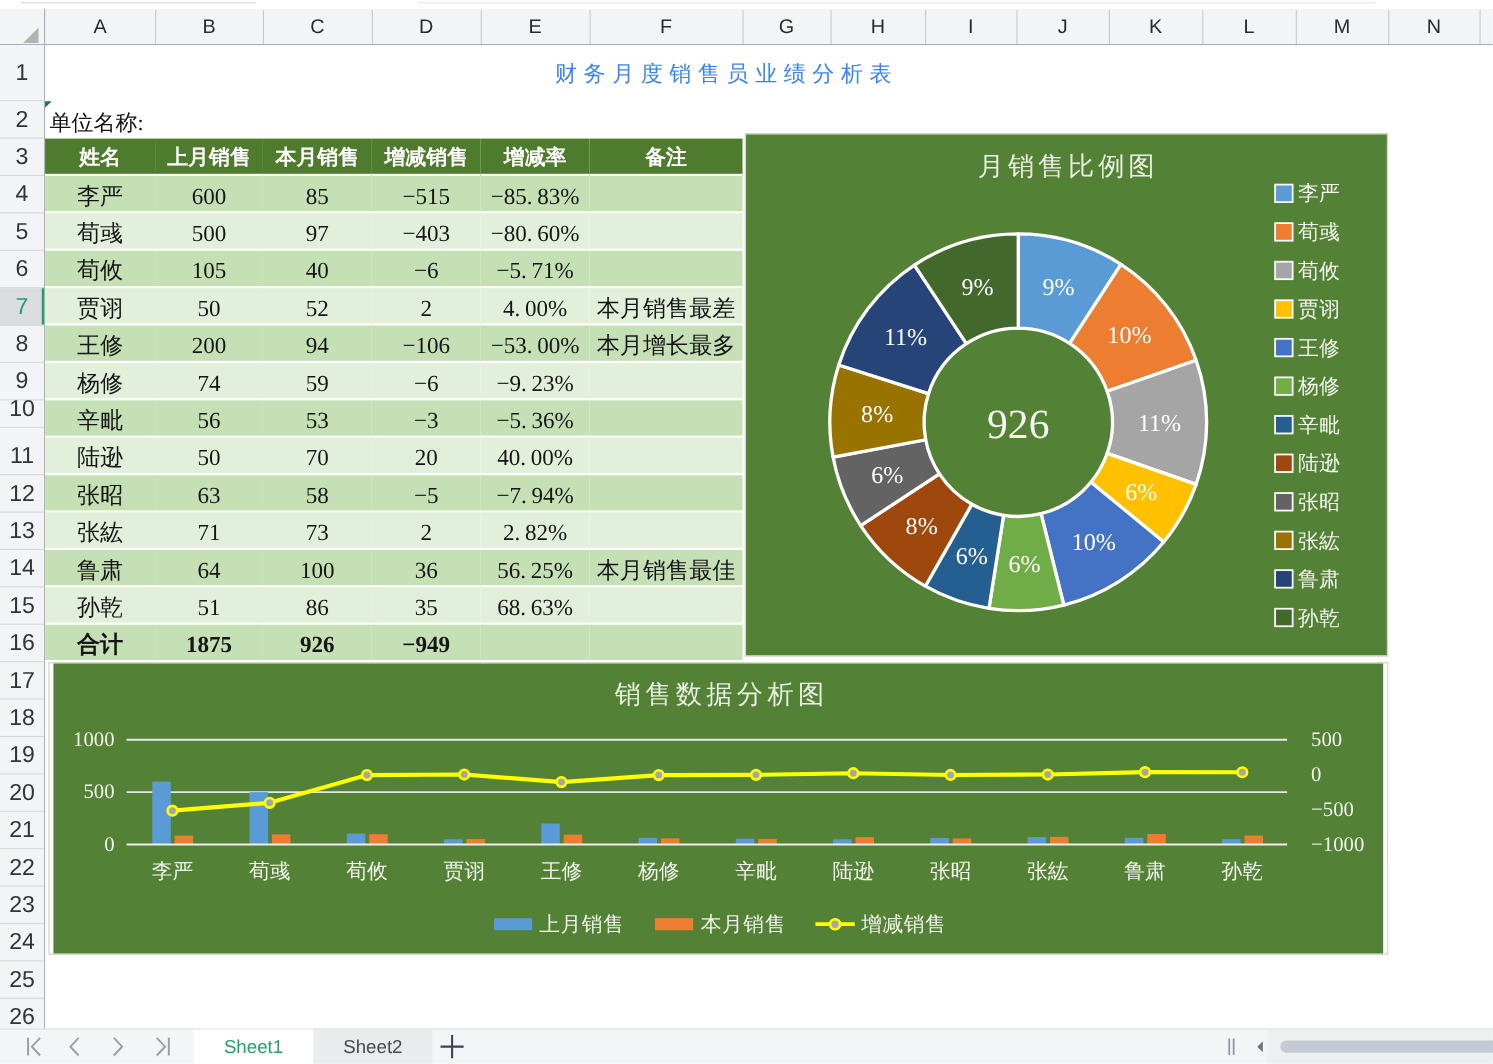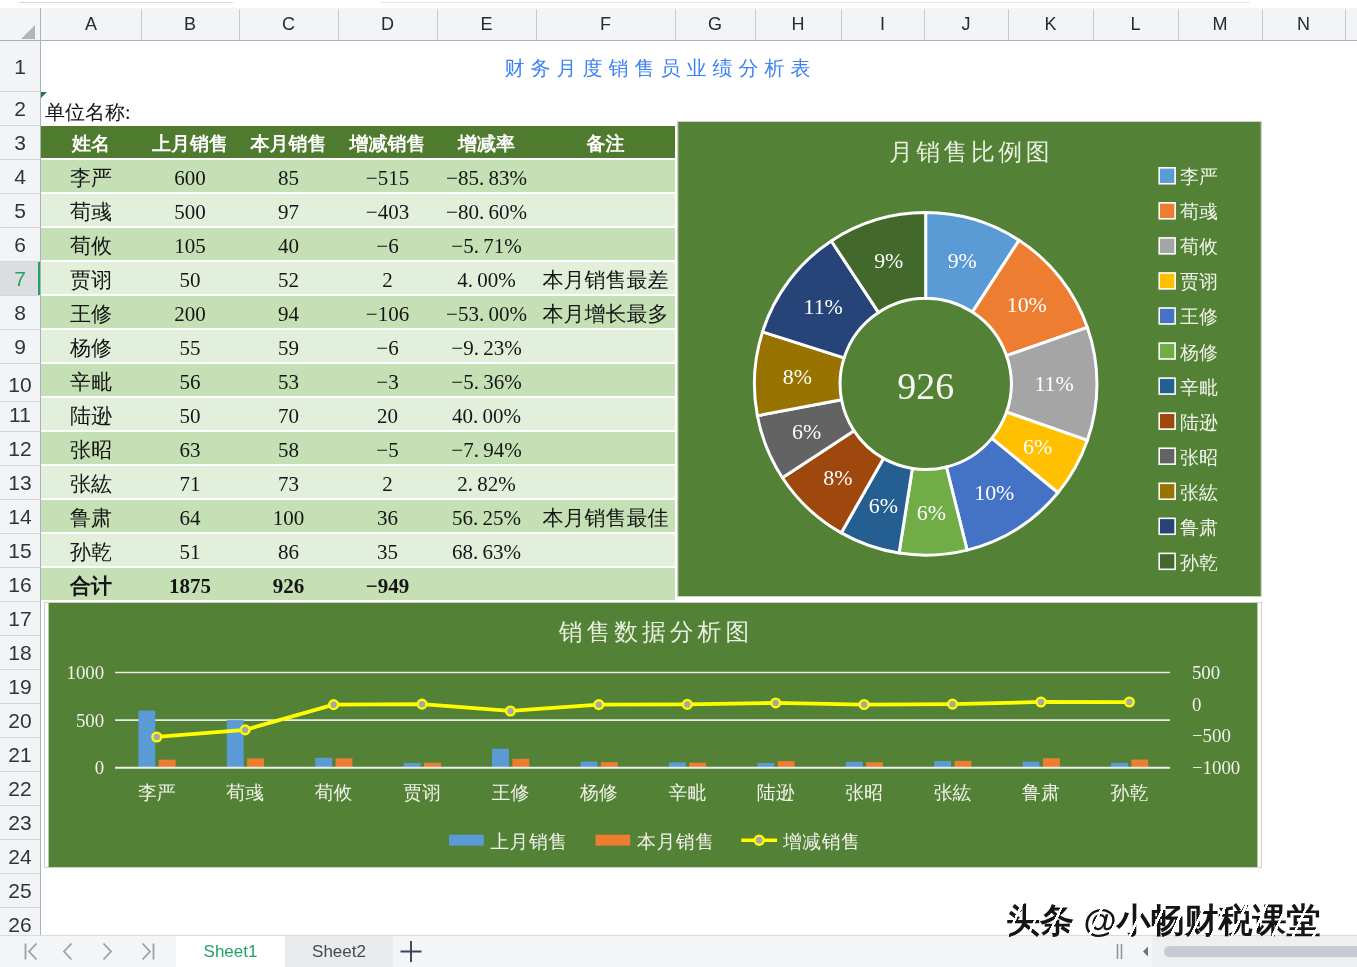--- a/index.html
+++ b/index.html
@@ -120,21 +120,21 @@
   <div class="abs" id="rowhdrs">
       <div class="rn" style="top:0px;height:51px;line-height:51px">1</div>
       <div class="rn" style="top:51px;height:34px;line-height:34px">2</div>
       <div class="rn" style="top:85px;height:34px;line-height:34px">3</div>
       <div class="rn" style="top:119px;height:34px;line-height:34px">4</div>
       <div class="rn" style="top:153px;height:34px;line-height:34px">5</div>
       <div class="rn" style="top:187px;height:34px;line-height:34px">6</div>
       <div class="rn active" style="top:221px;height:34px;line-height:34px">7<div class="bar"></div></div>
       <div class="rn" style="top:255px;height:34px;line-height:34px">8</div>
       <div class="rn" style="top:289px;height:34px;line-height:34px">9</div>
-      <div class="rn" style="top:327px;height:34px;line-height:34px">10</div>
+      <div class="rn" style="top:314px;height:34px;line-height:34px">10</div>
       <div class="rn" style="top:357px;height:34px;line-height:34px">11</div>
       <div class="rn" style="top:391px;height:34px;line-height:34px">12</div>
       <div class="rn" style="top:425px;height:34px;line-height:34px">13</div>
       <div class="rn" style="top:459px;height:34px;line-height:34px">14</div>
       <div class="rn" style="top:493px;height:34px;line-height:34px">15</div>
       <div class="rn" style="top:527px;height:34px;line-height:34px">16</div>
       <div class="rn" style="top:561px;height:34px;line-height:34px">17</div>
       <div class="rn" style="top:595px;height:34px;line-height:34px">18</div>
       <div class="rn" style="top:629px;height:34px;line-height:34px">19</div>
       <div class="rn" style="top:663px;height:34px;line-height:34px">20</div>
@@ -195,21 +195,21 @@
       <div class="trow dark">
         <div>王修</div>
         <div>200</div>
         <div>94</div>
         <div>−106</div>
         <div>−53. 00%</div>
         <div>本月增长最多</div>
       </div>
       <div class="trow light">
         <div>杨修</div>
-        <div>55</div>
+        <div>74</div>
         <div>59</div>
         <div>−6</div>
         <div>−9. 23%</div>
         <div></div>
       </div>
       <div class="trow dark">
         <div>辛毗</div>
         <div>56</div>
         <div>53</div>
         <div>−3</div>
@@ -408,14 +408,13 @@
         </svg></div>
     <svg style="position:absolute;left:1112px;top:0" width="45" height="31" viewBox="0 0 45 31">
       <path d="M5.5 8 v15 M9.5 8 v15" stroke="#8f96a3" stroke-width="1.6" fill="none"></path>
       <path d="M36 10.5 L31 15.5 L36 20.5 Z" fill="#6b7280"></path>
     </svg>
     <div id="hscroll-panel">
       <div id="hscroll-thumb"></div>
     </div>
   </div>
 
-  <div class="abs" id="watermark">头条 @小畅财税课堂</div>
 </div>
 
 </body></html>

